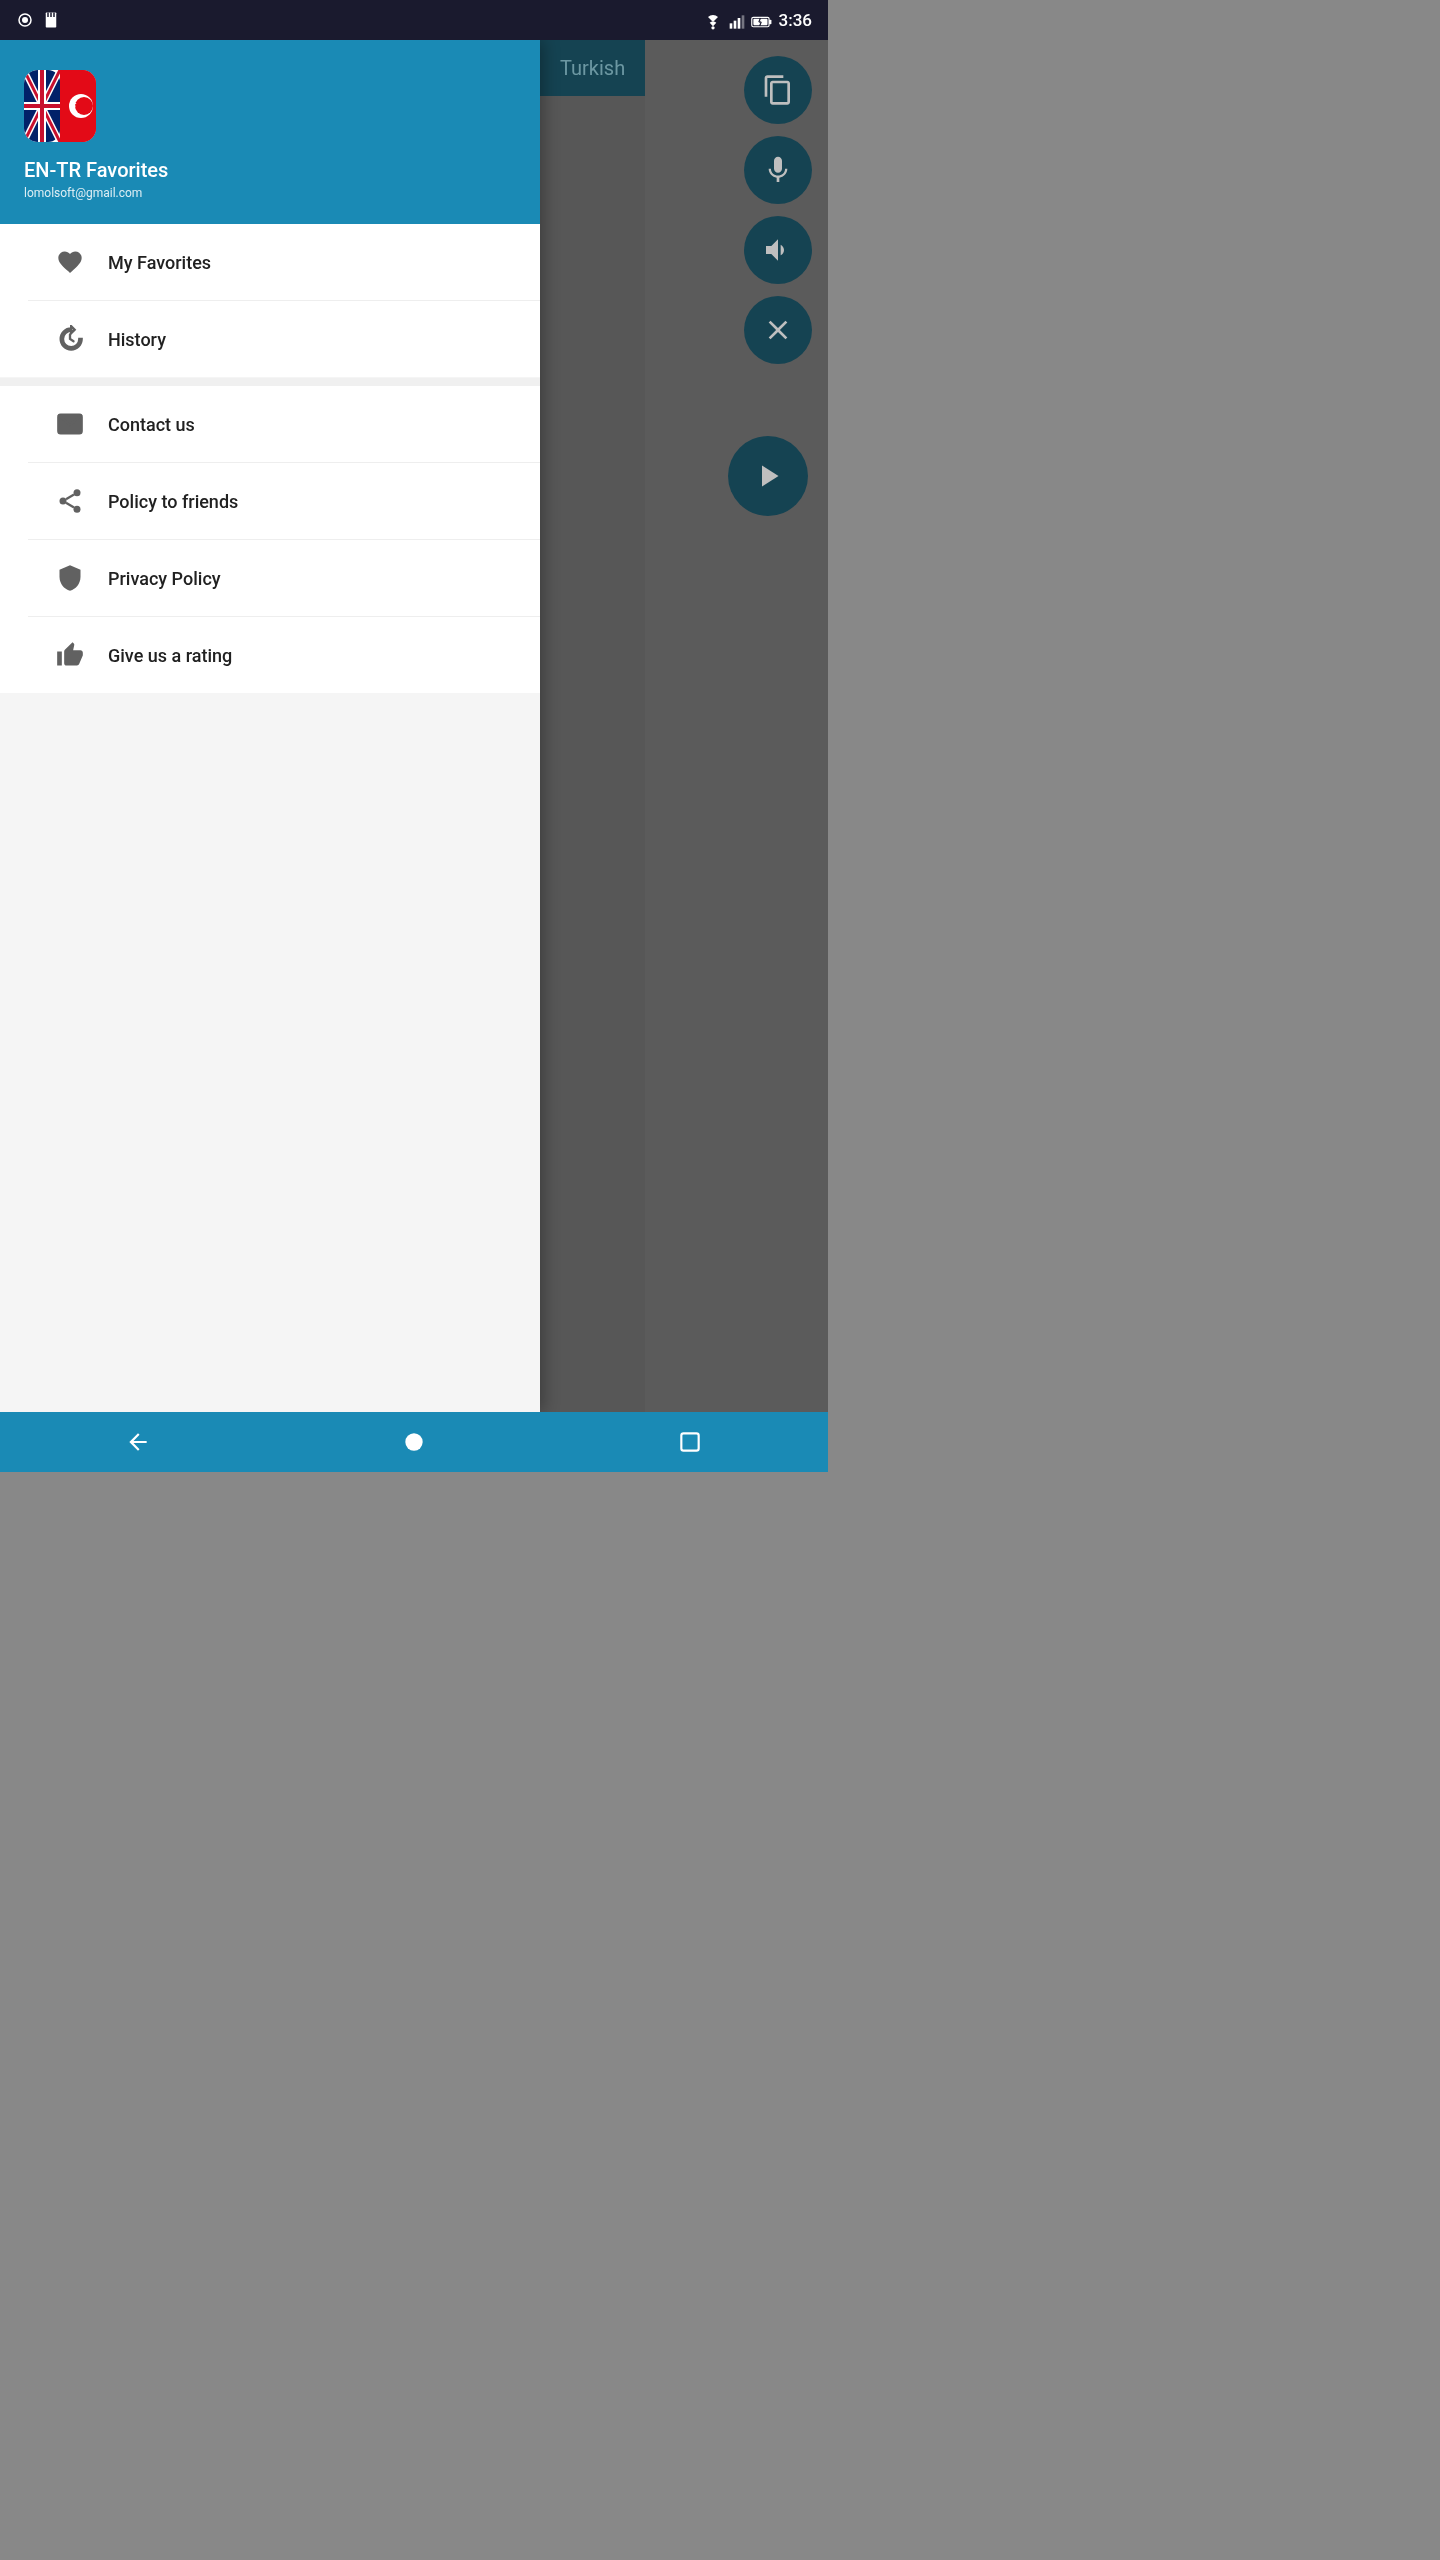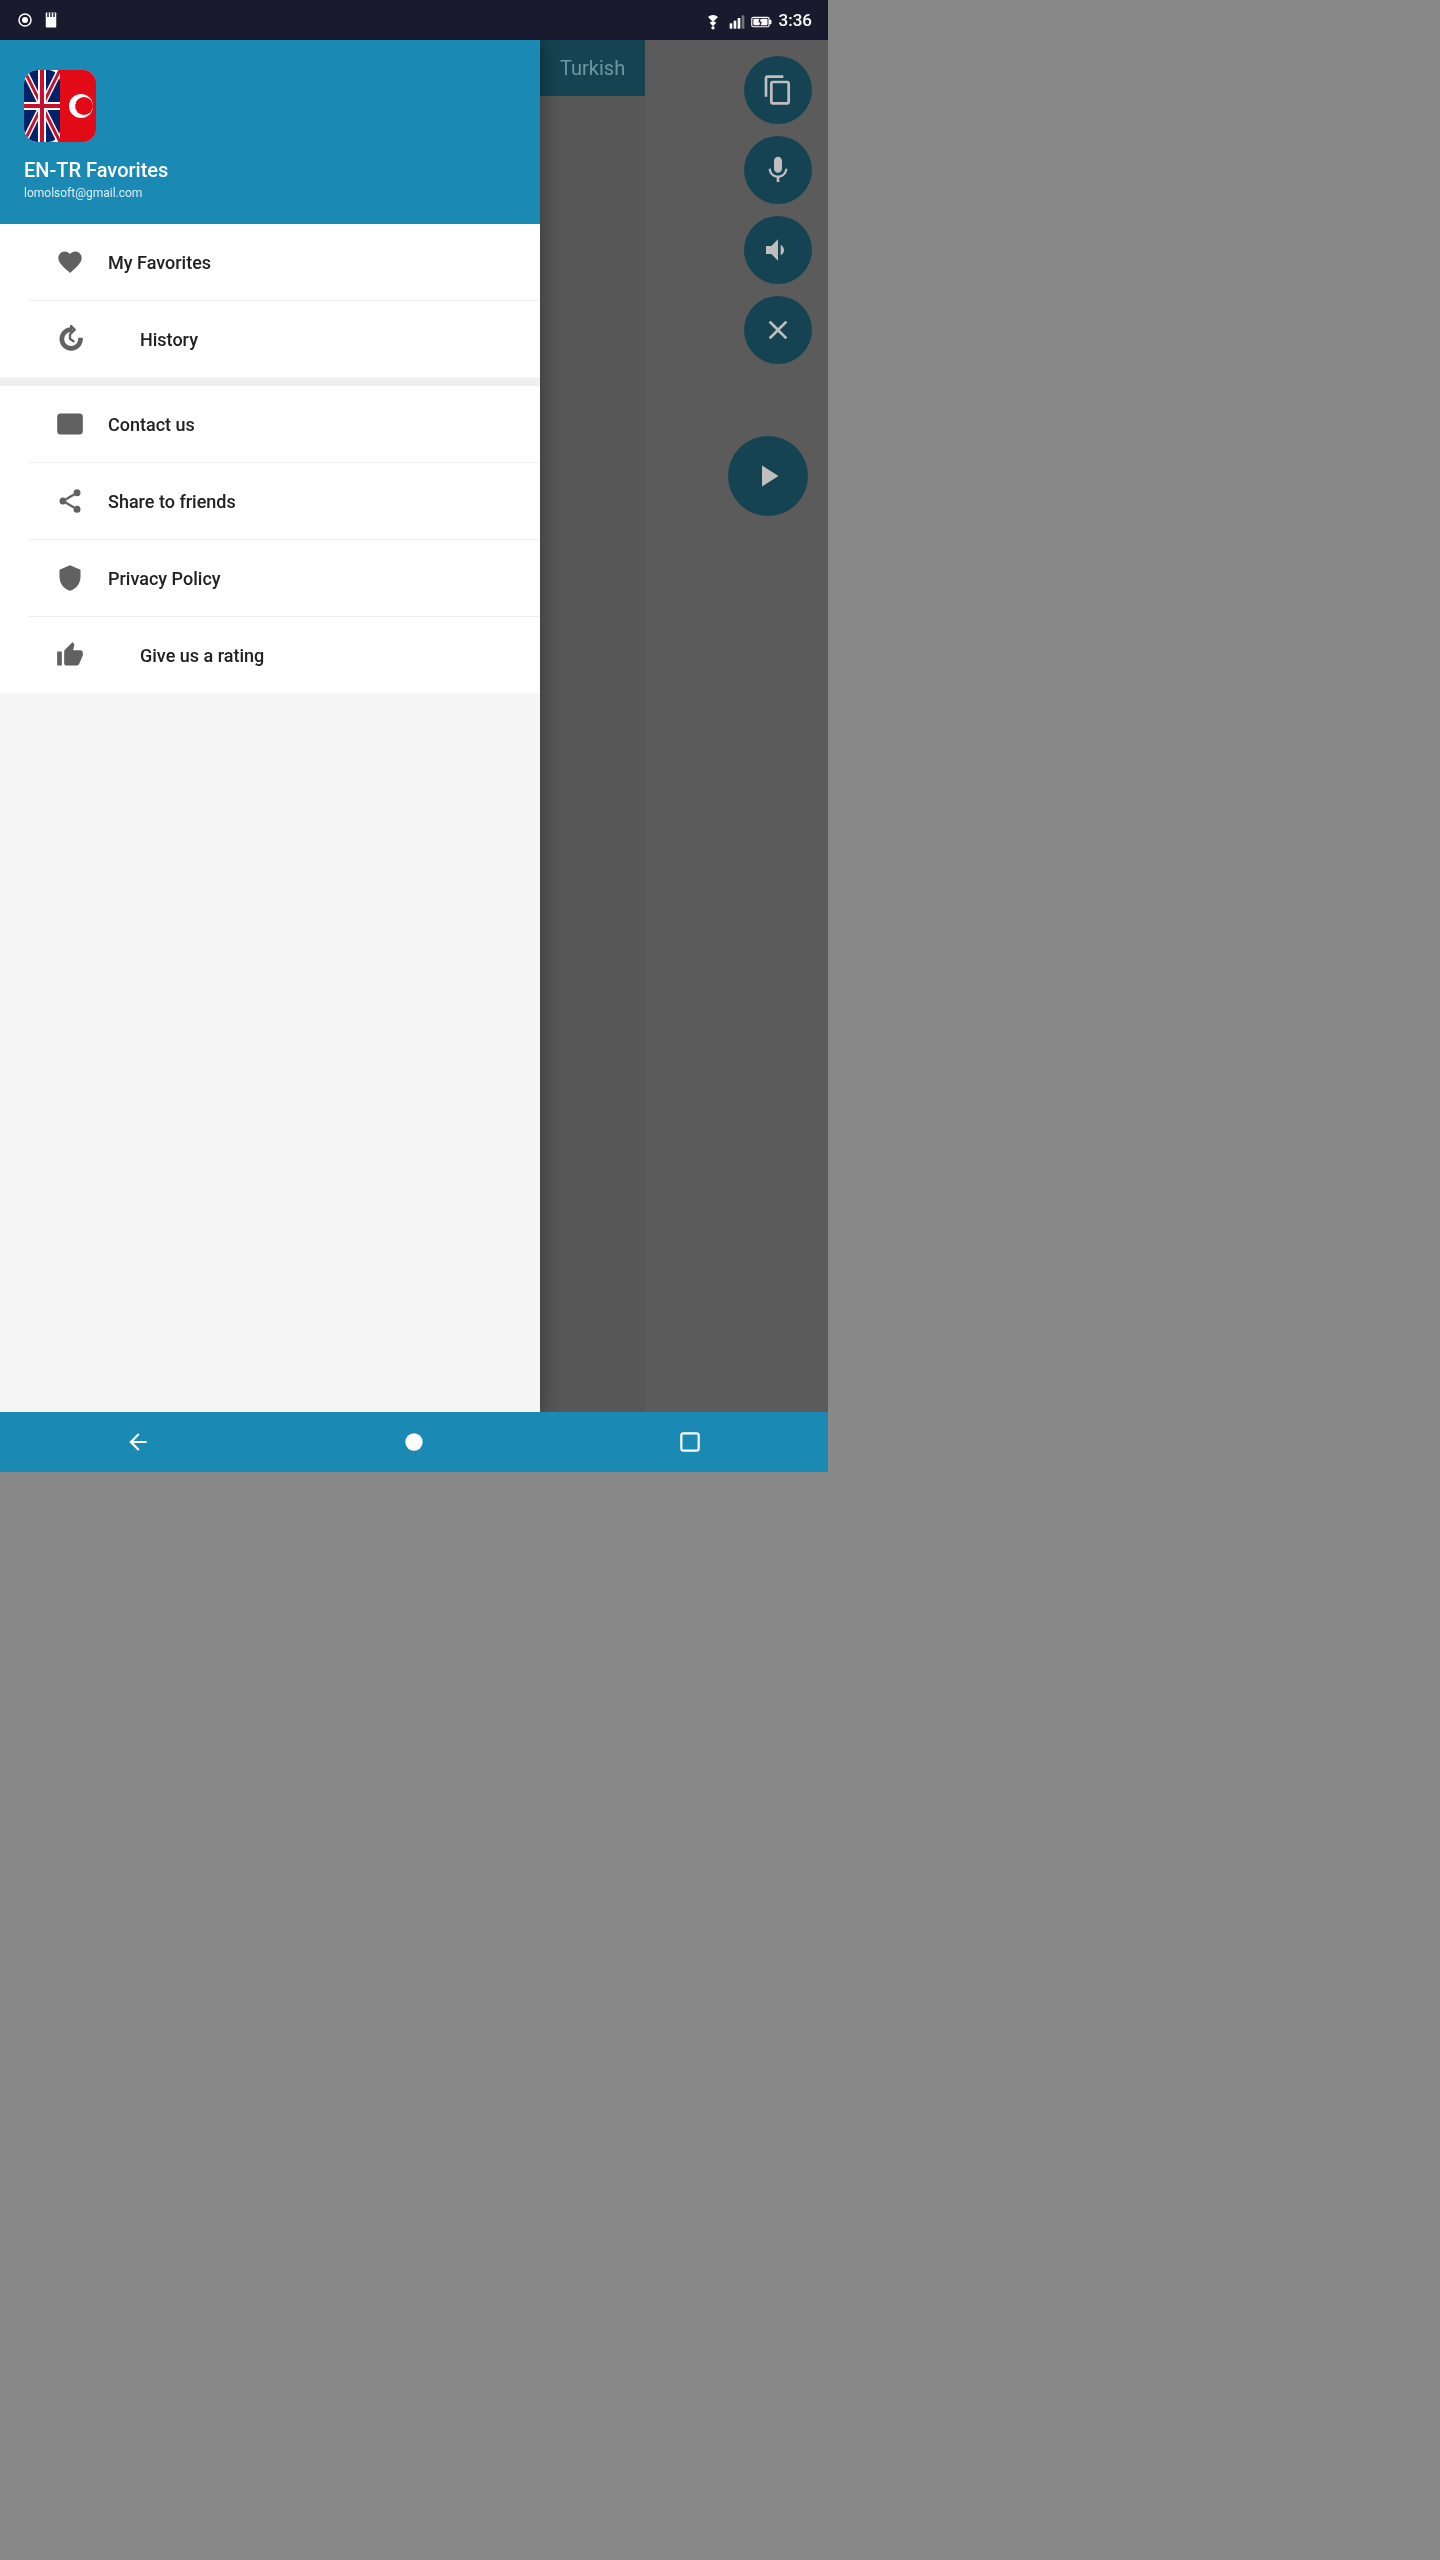--- a/index.html
+++ b/index.html
@@ -134,21 +134,20 @@
       display: flex;
       align-items: center;
       padding: 20px 24px;
       cursor: pointer;
       border-bottom: 1px solid #eeeeee;
       margin-left: 28px;
     }
 
     .menu-item:last-child {
       border-bottom: none;
-      gap: 32px;
     }
 
     .menu-icon {
       width: 36px;
       height: 36px;
       display: flex;
       align-items: center;
       justify-content: center;
       margin-right: 20px;
       flex-shrink: 0;
@@ -389,21 +388,21 @@
         <div class="menu-item">
           <div class="menu-icon">
             <svg viewBox="0 0 24 24" fill="#616161">
               <circle cx="18" cy="5" r="3"></circle>
               <circle cx="6" cy="12" r="3"></circle>
               <circle cx="18" cy="19" r="3"></circle>
               <line x1="8.59" y1="13.51" x2="15.42" y2="17.49" stroke="#616161" stroke-width="2"></line>
               <line x1="15.41" y1="6.51" x2="8.59" y2="10.49" stroke="#616161" stroke-width="2"></line>
             </svg>
           </div>
-          <span class="menu-label">Share to friends</span>
+          <span class="menu-label">Policy to friends</span>
         </div>
         <div class="menu-item">
           <div class="menu-icon">
             <svg viewBox="0 0 24 24" fill="#616161">
               <path d="M12 1L3 5v6c0 5.55 3.84 10.74 9 12 5.16-1.26 9-6.45 9-12V5l-9-4z"></path>
             </svg>
           </div>
           <span class="menu-label">Privacy Policy</span>
         </div>
         <div class="menu-item">

